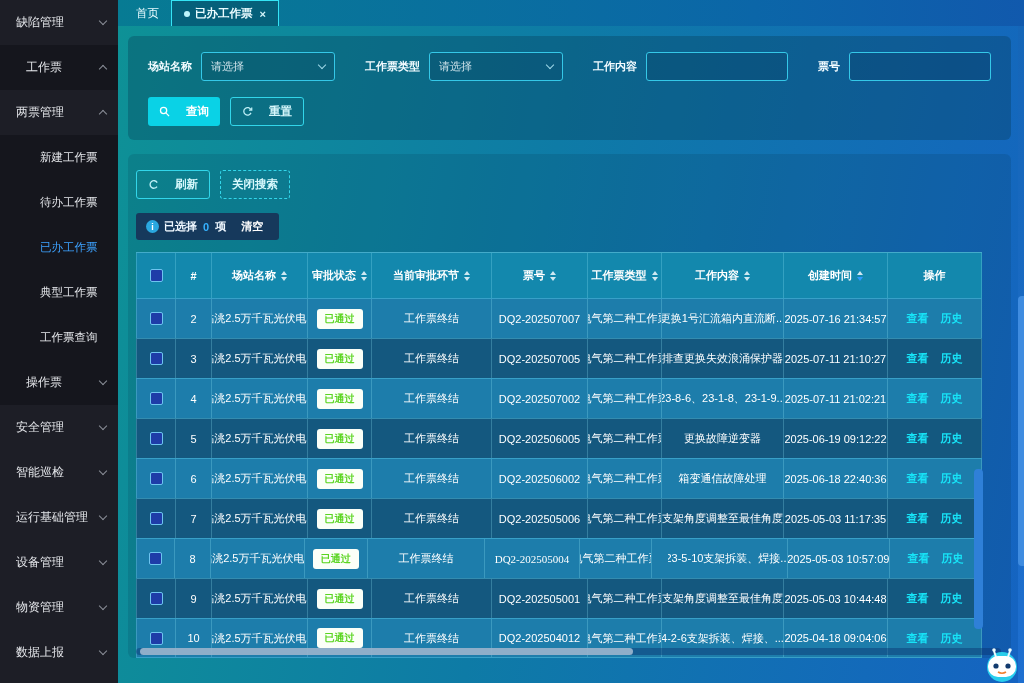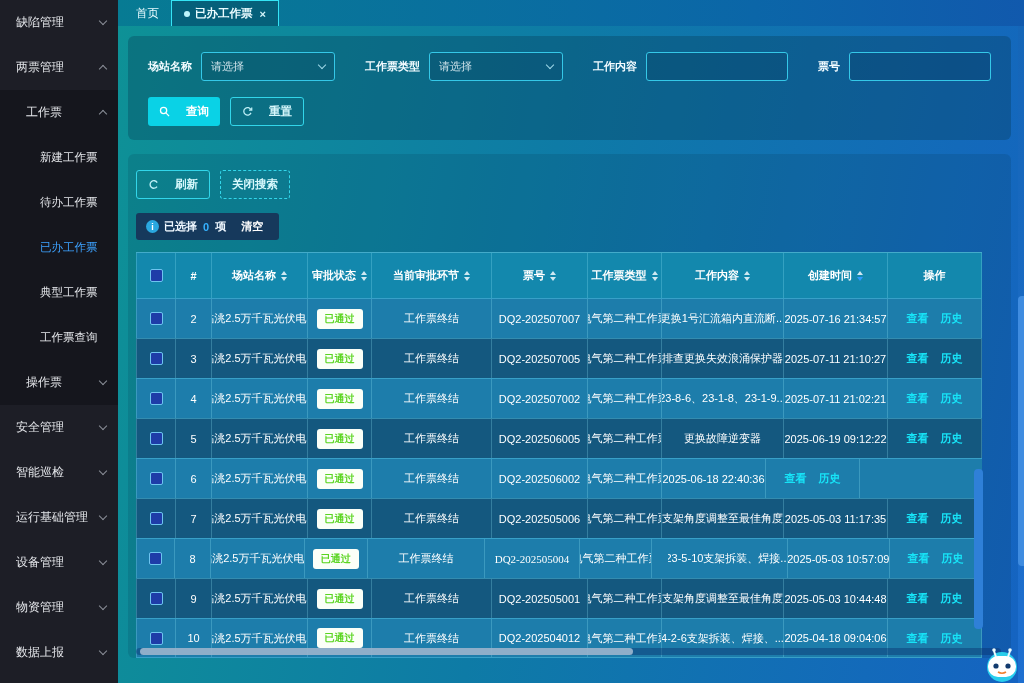--- a/index.html
+++ b/index.html
@@ -91,26 +91,26 @@
 </style>
 </head>
 <body>
 
 <aside class="sidebar">
   <nav>
       <div class="nav-item lvl0">
         <span>缺陷管理</span>
         <i class="chev "></i>
       </div>
-      <div class="nav-item lvl0">
-        <span>两票管理</span>
-        <i class="chev up"></i>
-      </div>
       <div class="nav-item lvl1">
         <span>工作票</span>
+        <i class="chev up"></i>
+      </div>
+      <div class="nav-item lvl0">
+        <span>两票管理</span>
         <i class="chev up"></i>
       </div>
       <div class="nav-item lvl2">
         <span>新建工作票</span>
       </div>
       <div class="nav-item lvl2">
         <span>待办工作票</span>
       </div>
       <div class="nav-item lvl2 active">
         <span>已办工作票</span>
@@ -375,20 +375,21 @@
                 <span class="checkbox"></span>
               </div>
               <div class="tcell" style="width: 36px;">6</div>
               <div class="tcell" style="width: 96px;">临洮2.5万千瓦光伏电...</div>
               <div class="tcell" style="width: 64px;">
                 <span class="badge">已通过</span>
               </div>
               <div class="tcell" style="width: 120px;">工作票终结</div>
               <div class="tcell" style="width: 96px;">DQ2-202506002</div>
               <div class="tcell" style="width: 74px;">电气第二种工作票</div>
+              <div class="tcell" style="width: 122px;">箱变通信故障处理</div>
               <div class="tcell" style="width: 104px;">2025-06-18 22:40:36</div>
               <div class="tcell" style="width: 94px;">
                 <a class="link">查看</a>
                 <a class="link">历史</a>
               </div>
             </div>
             <div class="trow dark">
               <div class="tcell" style="width: 40px;">
                 <span class="checkbox"></span>
               </div>

